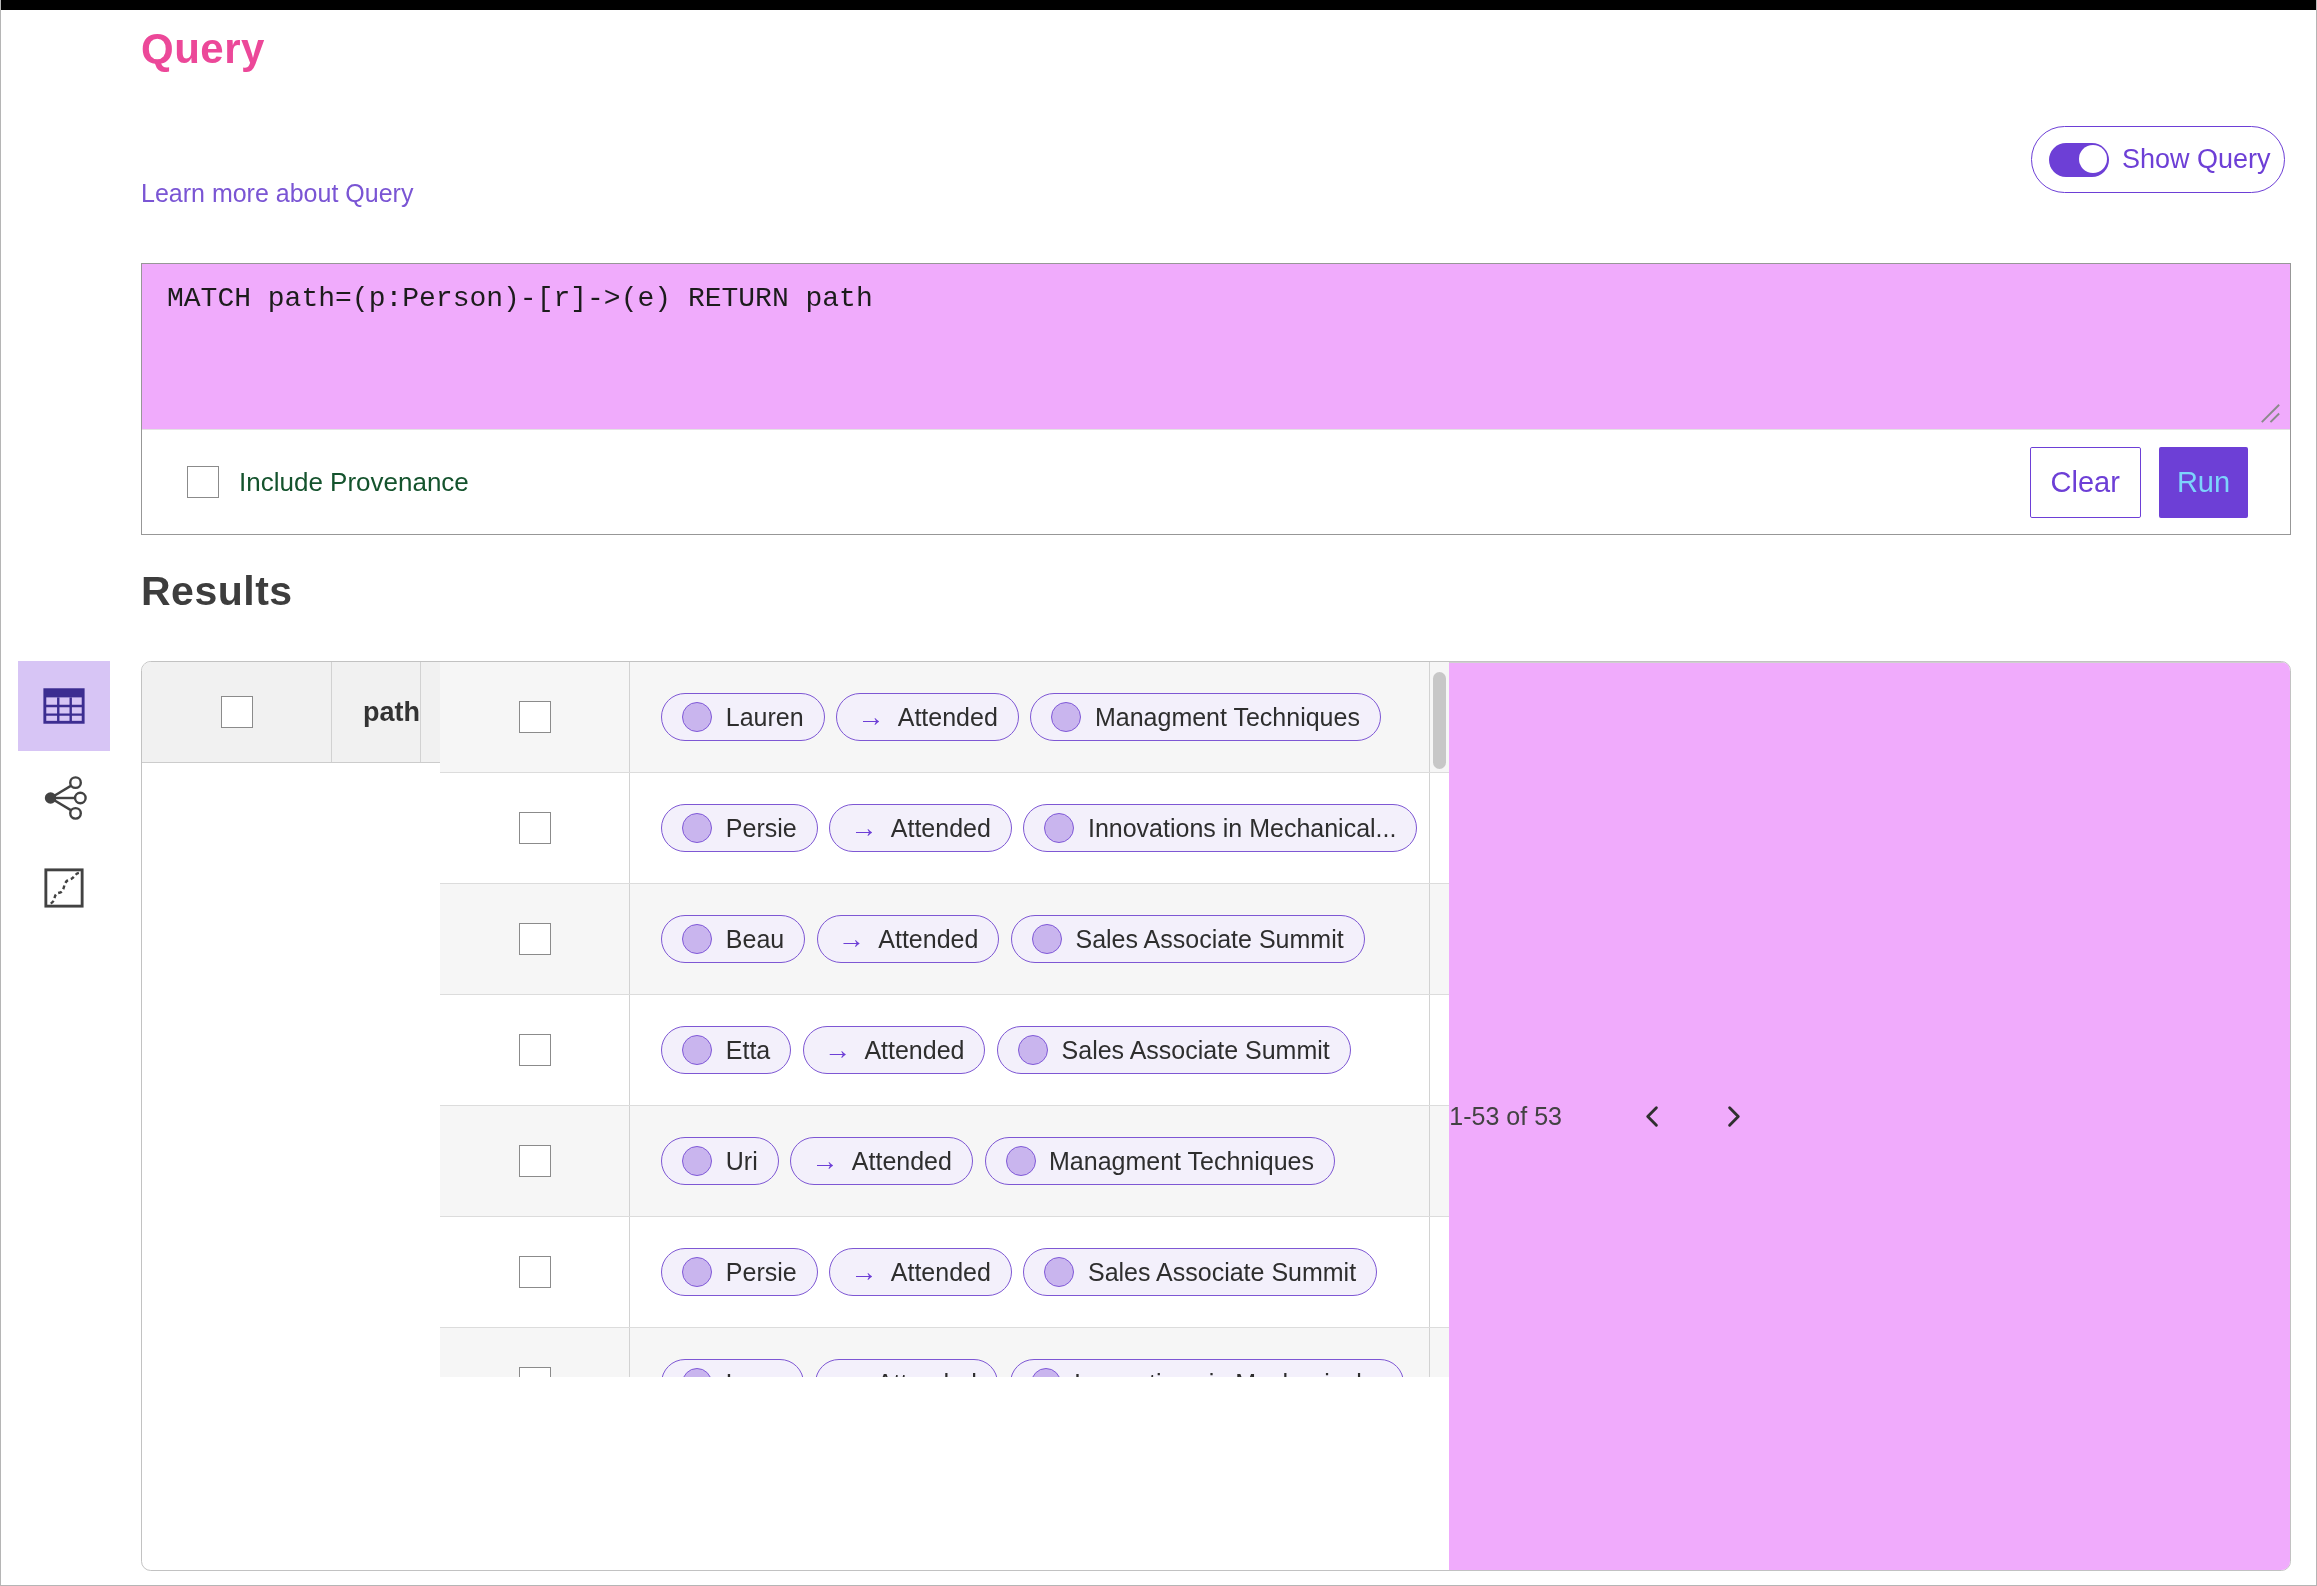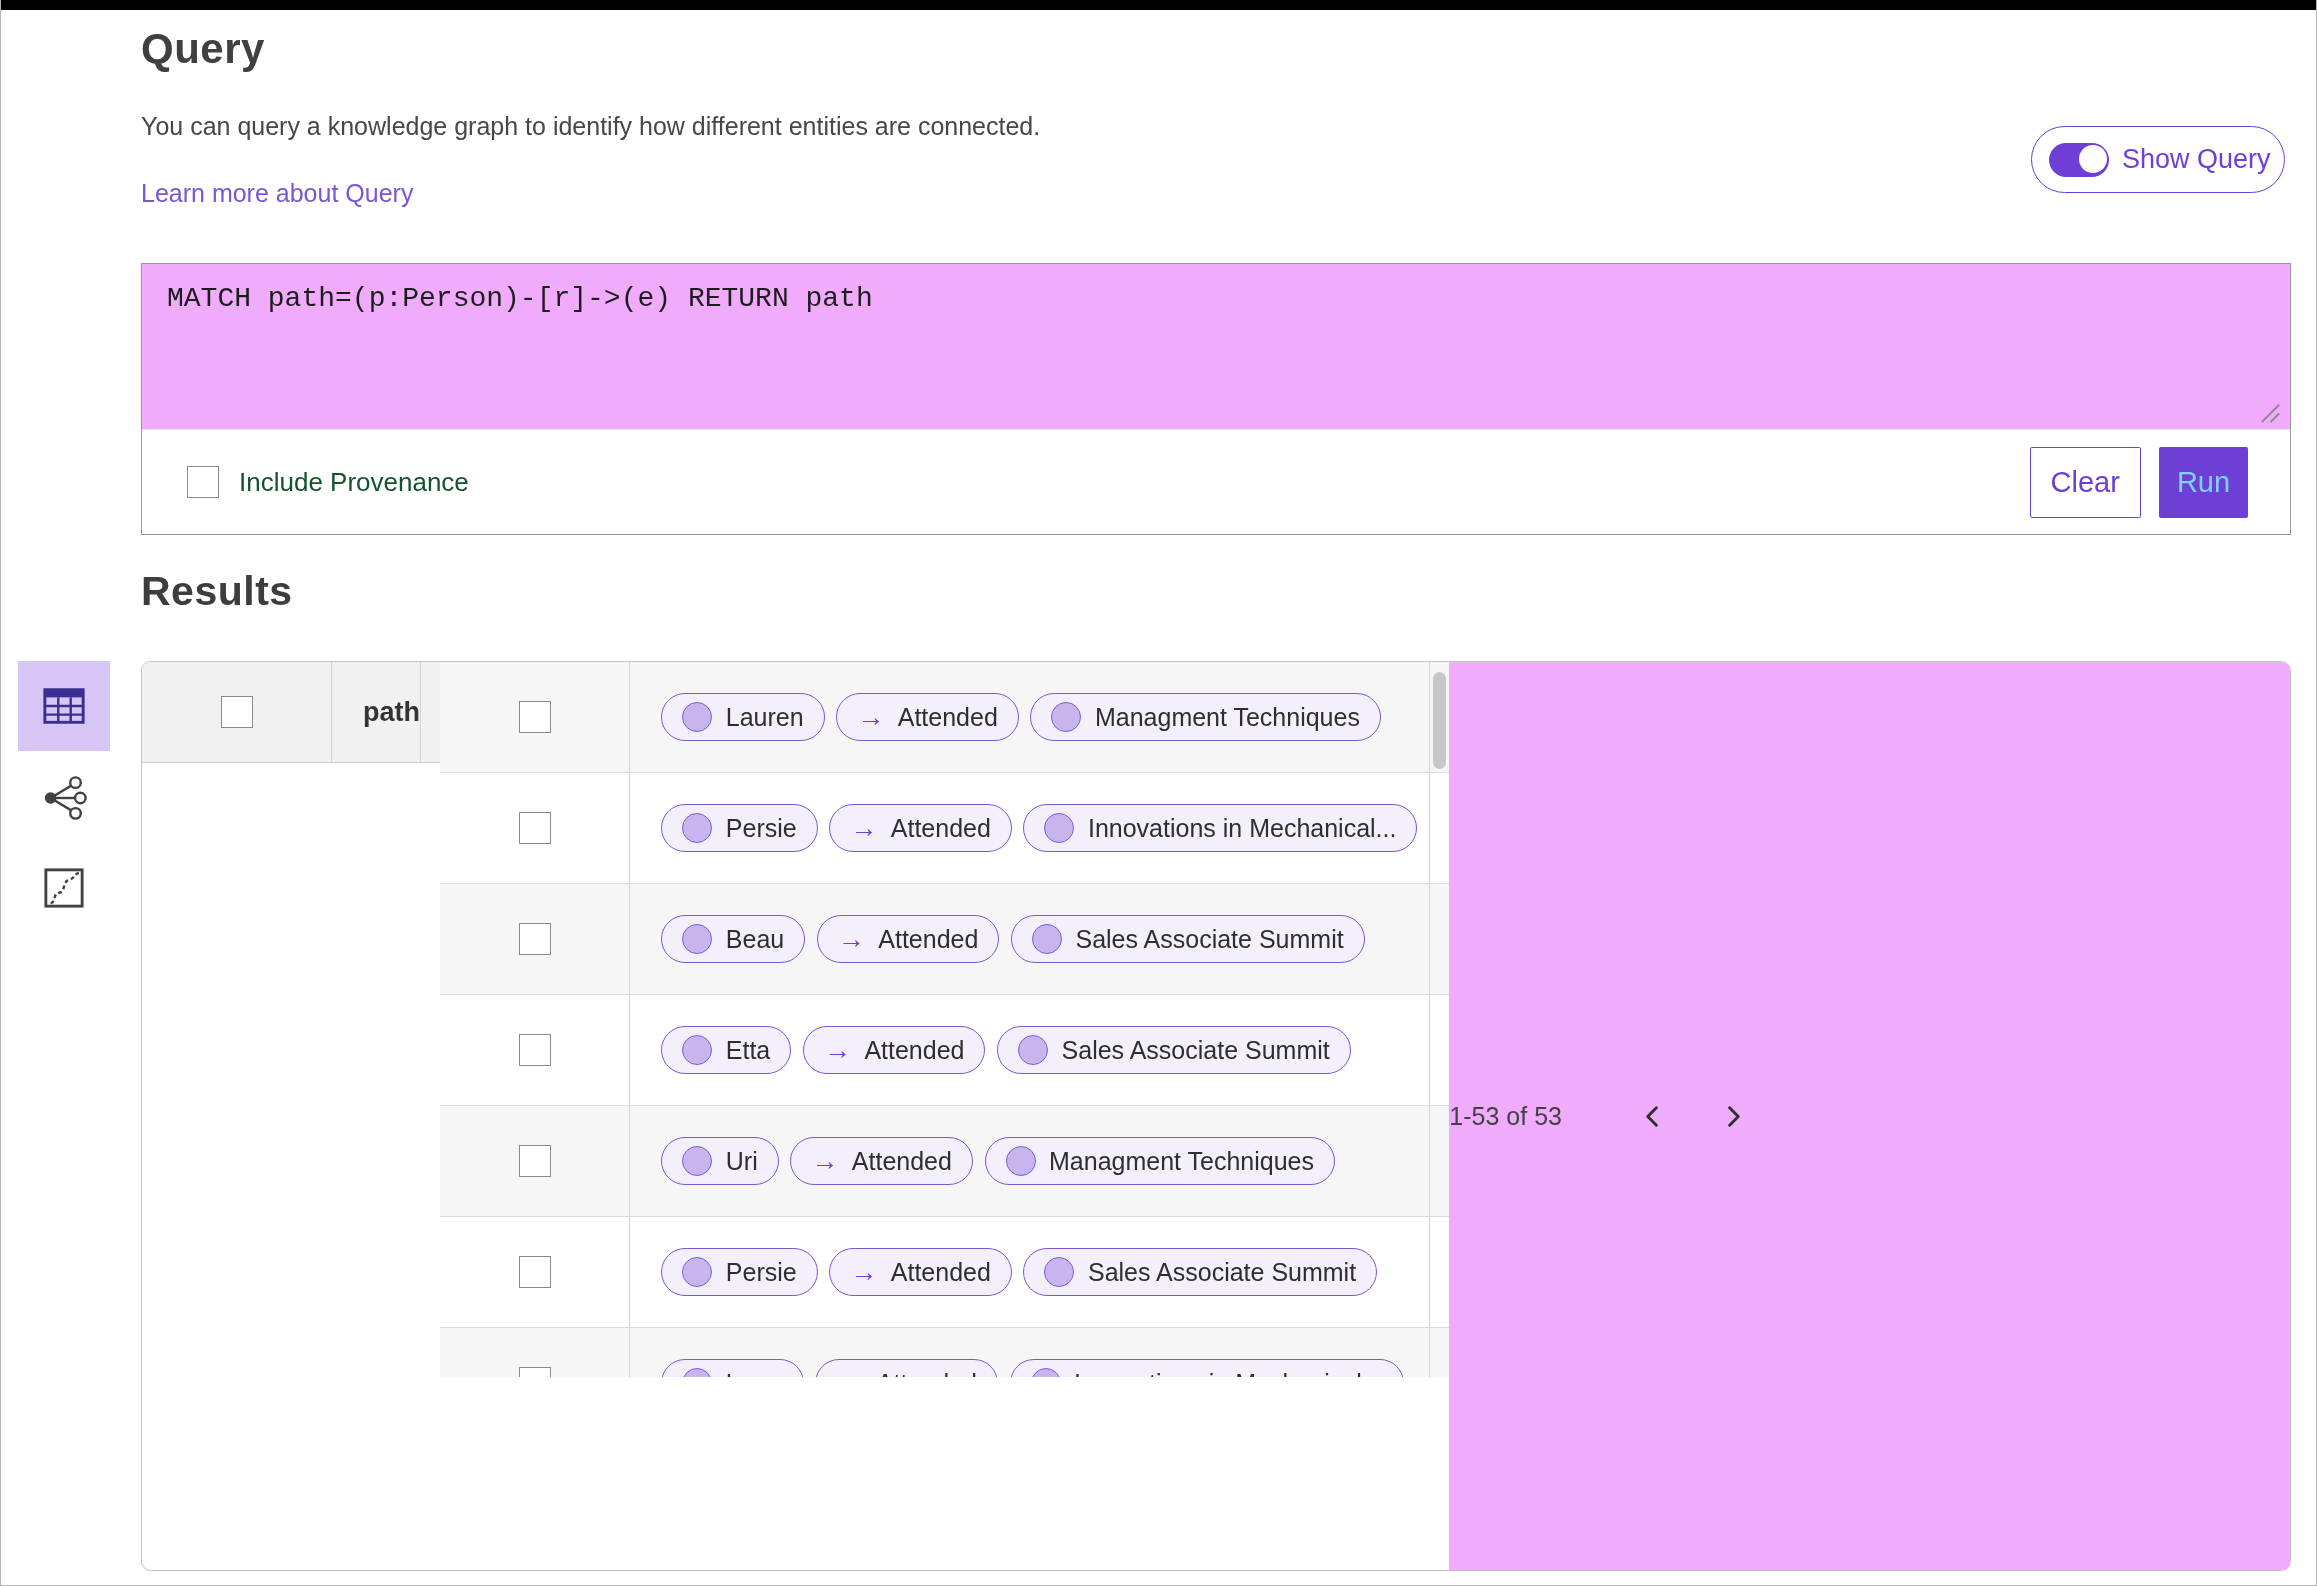--- a/index.html
+++ b/index.html
@@ -16,21 +16,21 @@
     border-left: 1.9px solid #b5b5b5;
     border-right: 1.9px solid #b5b5b5;
     border-bottom: 1.9px solid #b5b5b5;
     background: #fff;
   }
   .top-bar { position: absolute; top: 0; left: 0; right: 0; height: 9.7px; background: #000; }
 
   
   .page-title {
     position: absolute; left: 140px; top: 25px;
-    font-size: 42px; font-weight: 700; color: #404040; letter-spacing: 0.5px;
+    font-size: 42px; font-weight: 700; color: #ec4899; letter-spacing: 0.5px;
   }
   .page-description {
     position: absolute; left: 140px; top: 112px;
     font-size: 25px; color: #474747;
   }
   .learn-more {
     position: absolute; left: 140px; top: 179px;
     font-size: 25px; color: #7a55d4; text-decoration: none; cursor: pointer;
   }
   .show-query-pill {
@@ -150,21 +150,20 @@
   }
   .page-btn + .page-btn { margin-left: 37px; }
 </style>
 </head>
 <body>
 
 <div class="viewport">
   <div class="top-bar"></div>
 
   <h1 class="page-title">Query</h1>
-  <p class="page-description">You can query a knowledge graph to identify how different entities are connected.</p>
   <a class="learn-more">Learn more about Query</a>
 
   <div class="show-query-pill">
     <span class="switch">
         <span class="knob"></span>
       </span>
     <span class="show-query-label">Show Query</span>
   </div>
 
   <div class="query-panel">

